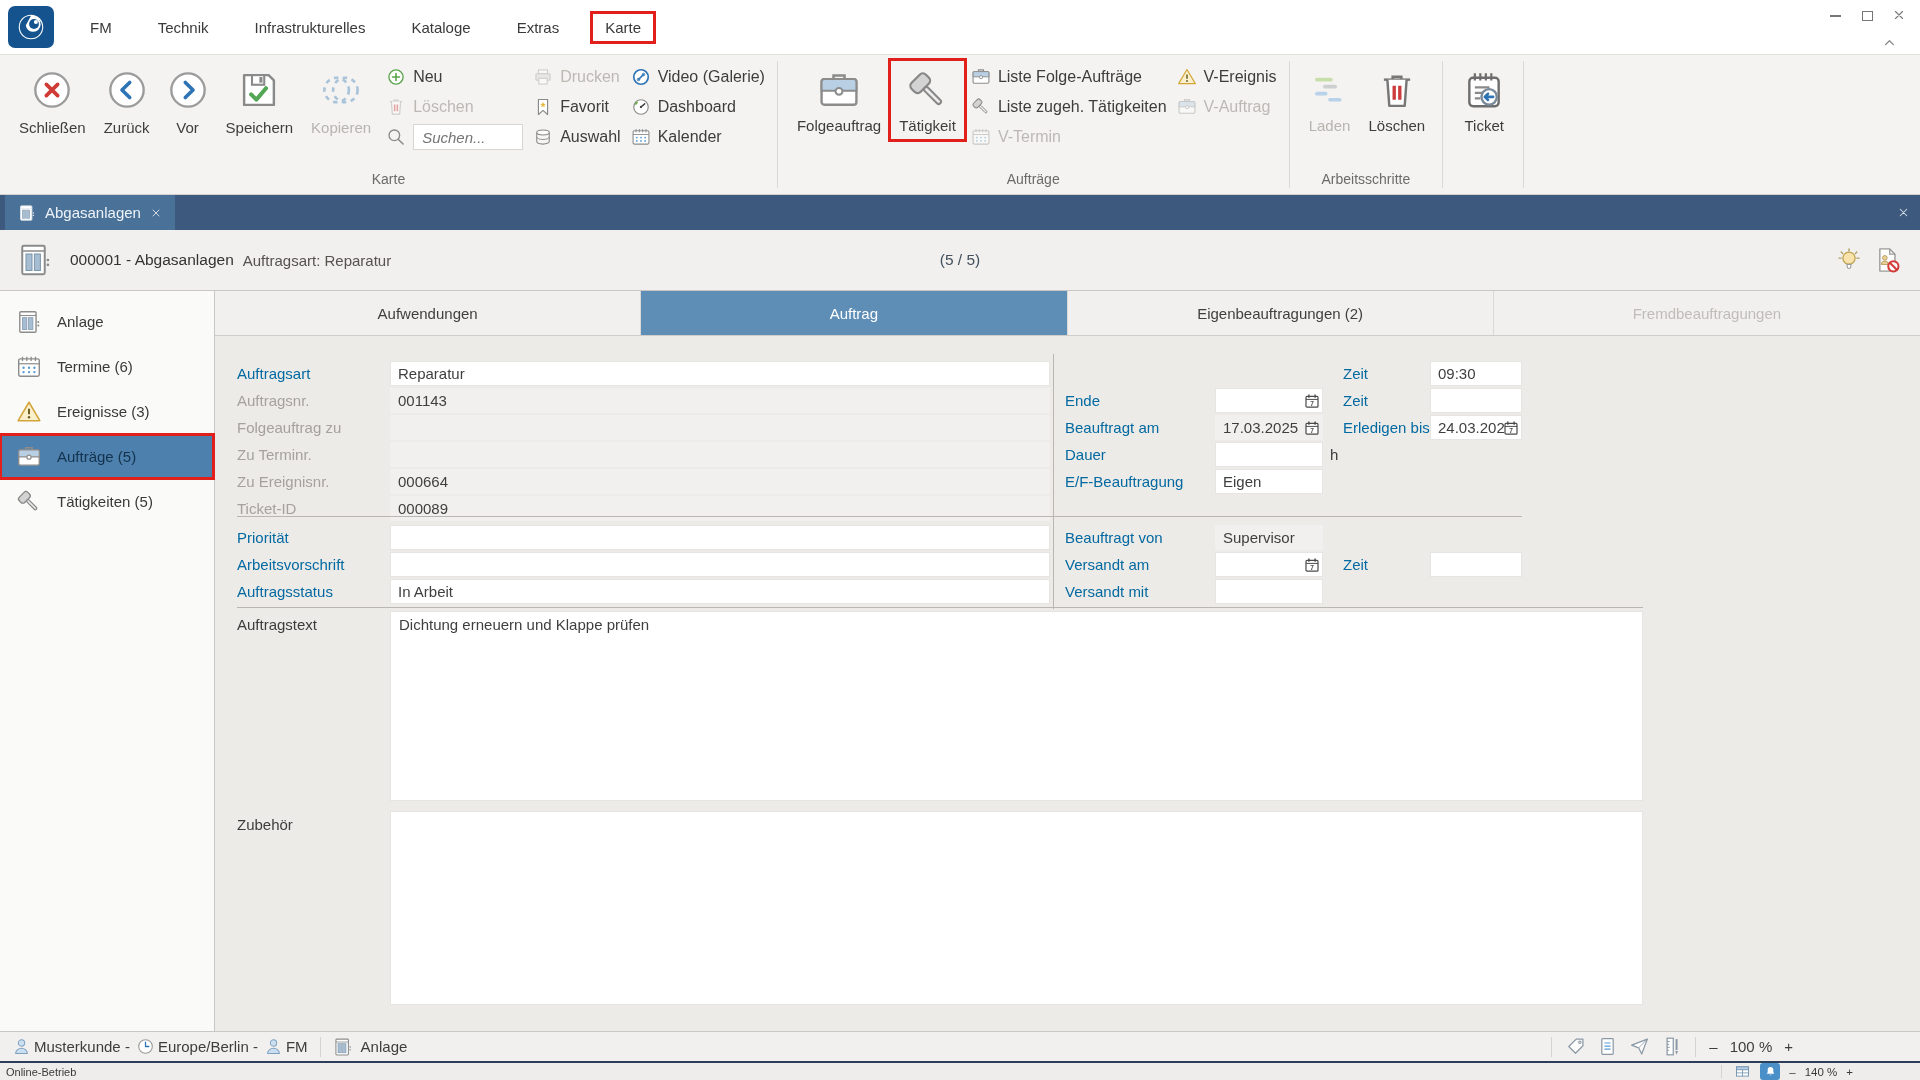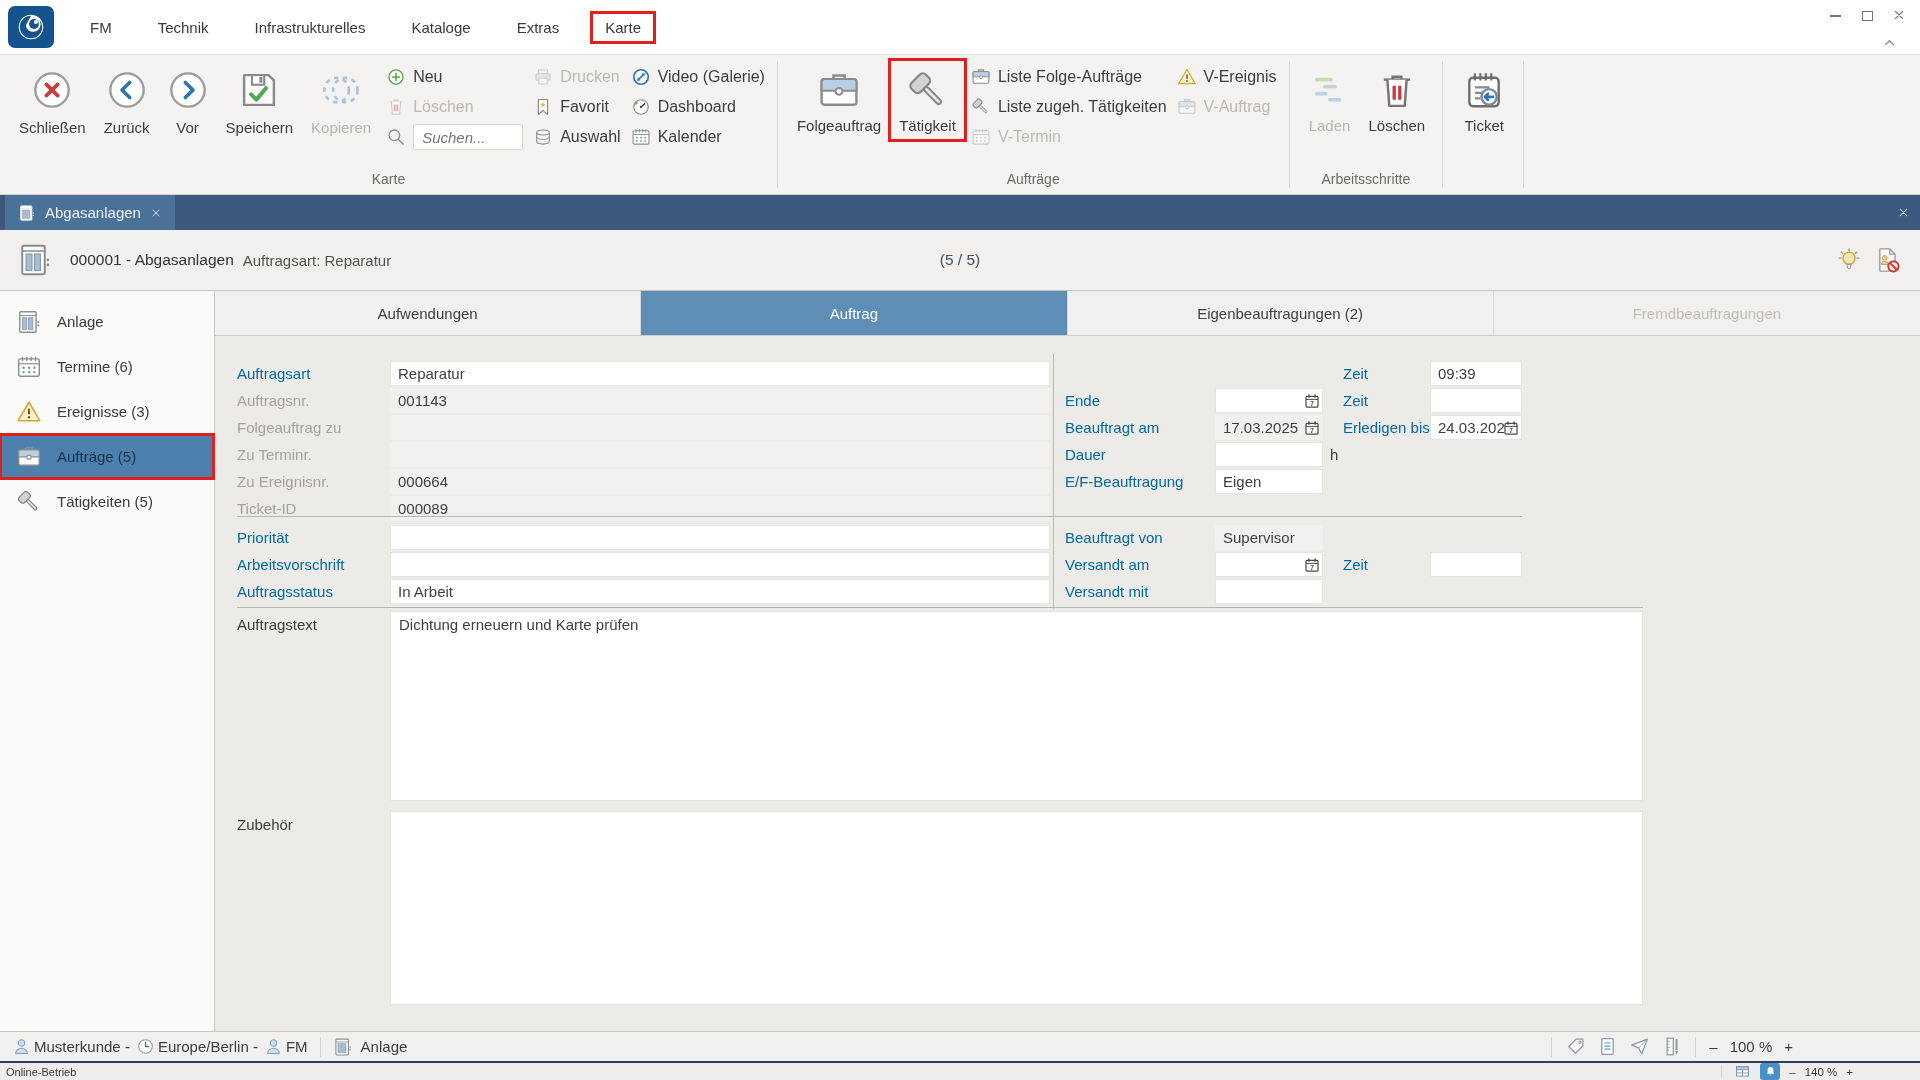--- a/index.html
+++ b/index.html
@@ -677,21 +677,21 @@
         <div class="ffield"></div>
         <div class="flabel">Auftragsstatus</div>
         <div class="ffield">In Arbeit</div>
       </div>
 
       <div class="fgrid g-right1">
         <div></div>
           <div></div>
           <div></div>
         <div class="flabel">Zeit</div>
-        <div class="ffield">09:39</div>
+        <div class="ffield">09:30</div>
 
         <div class="flabel">Ende</div>
         <div class="ffield">
           <span></span>
           <span class="cal">
               <svg width="16" height="16">
                 <use href="#i-datepick"></use>
               </svg>
             </span>
         </div>
@@ -755,21 +755,21 @@
         <div class="flabel">Versandt mit</div>
         <div class="ffield"></div>
         <div></div>
           <div></div>
           <div></div>
       </div>
 
       <div class="hdiv" style="left:22px;top:271px;width:1406px"></div>
 
       <div class="ftlabel" style="left:22px;top:280px">Auftragstext</div>
-      <div class="ftext" style="left:175px;top:275px;width:1253px;height:190px">Dichtung erneuern und Karte prüfen</div>
+      <div class="ftext" style="left:175px;top:275px;width:1253px;height:190px">Dichtung erneuern und Klappe prüfen</div>
 
       <div class="ftlabel" style="left:22px;top:480px">Zubehör</div>
       <div class="ftext" style="left:175px;top:475px;width:1253px;height:194px"></div>
 
     </div>
   </div>
 </div>
 
 <div class="statusbar">
   <div class="sb-item" style="margin-left:12px">

